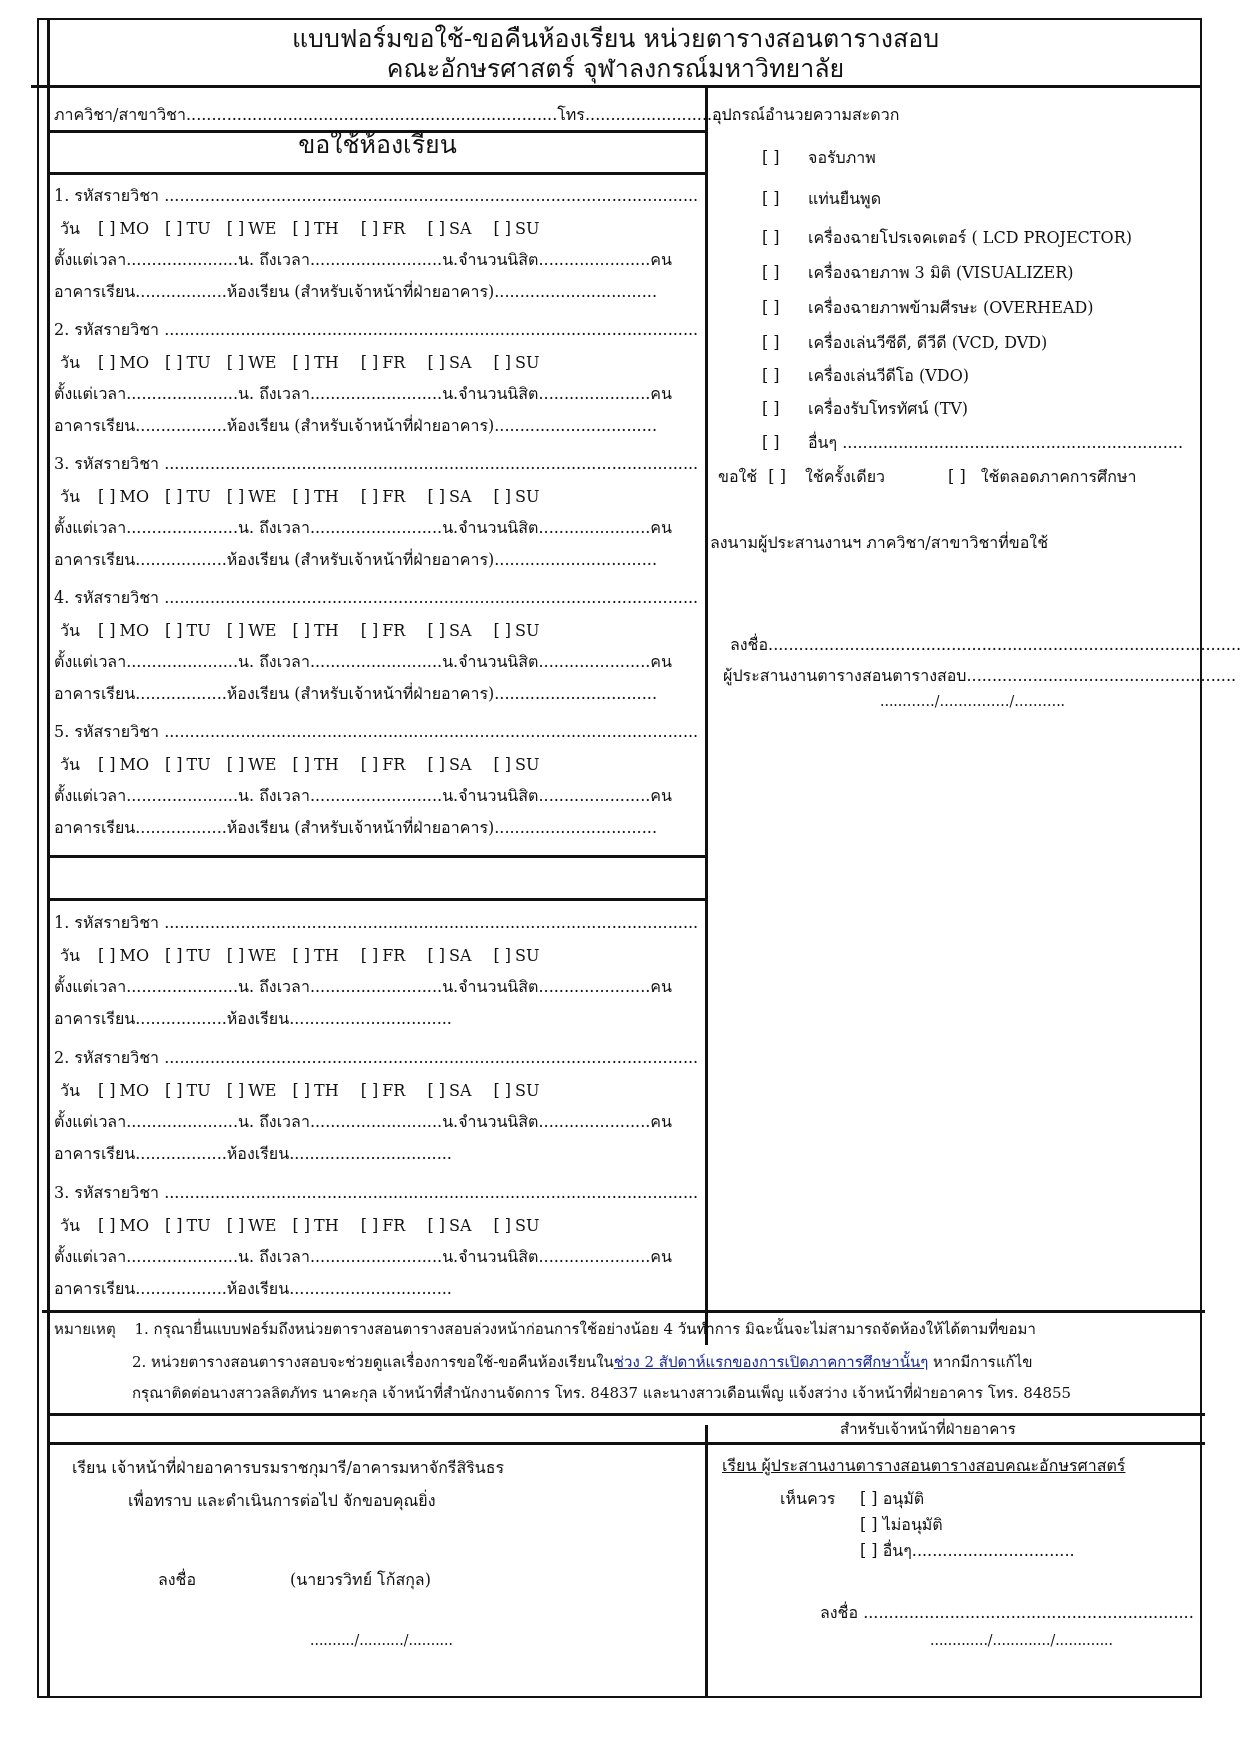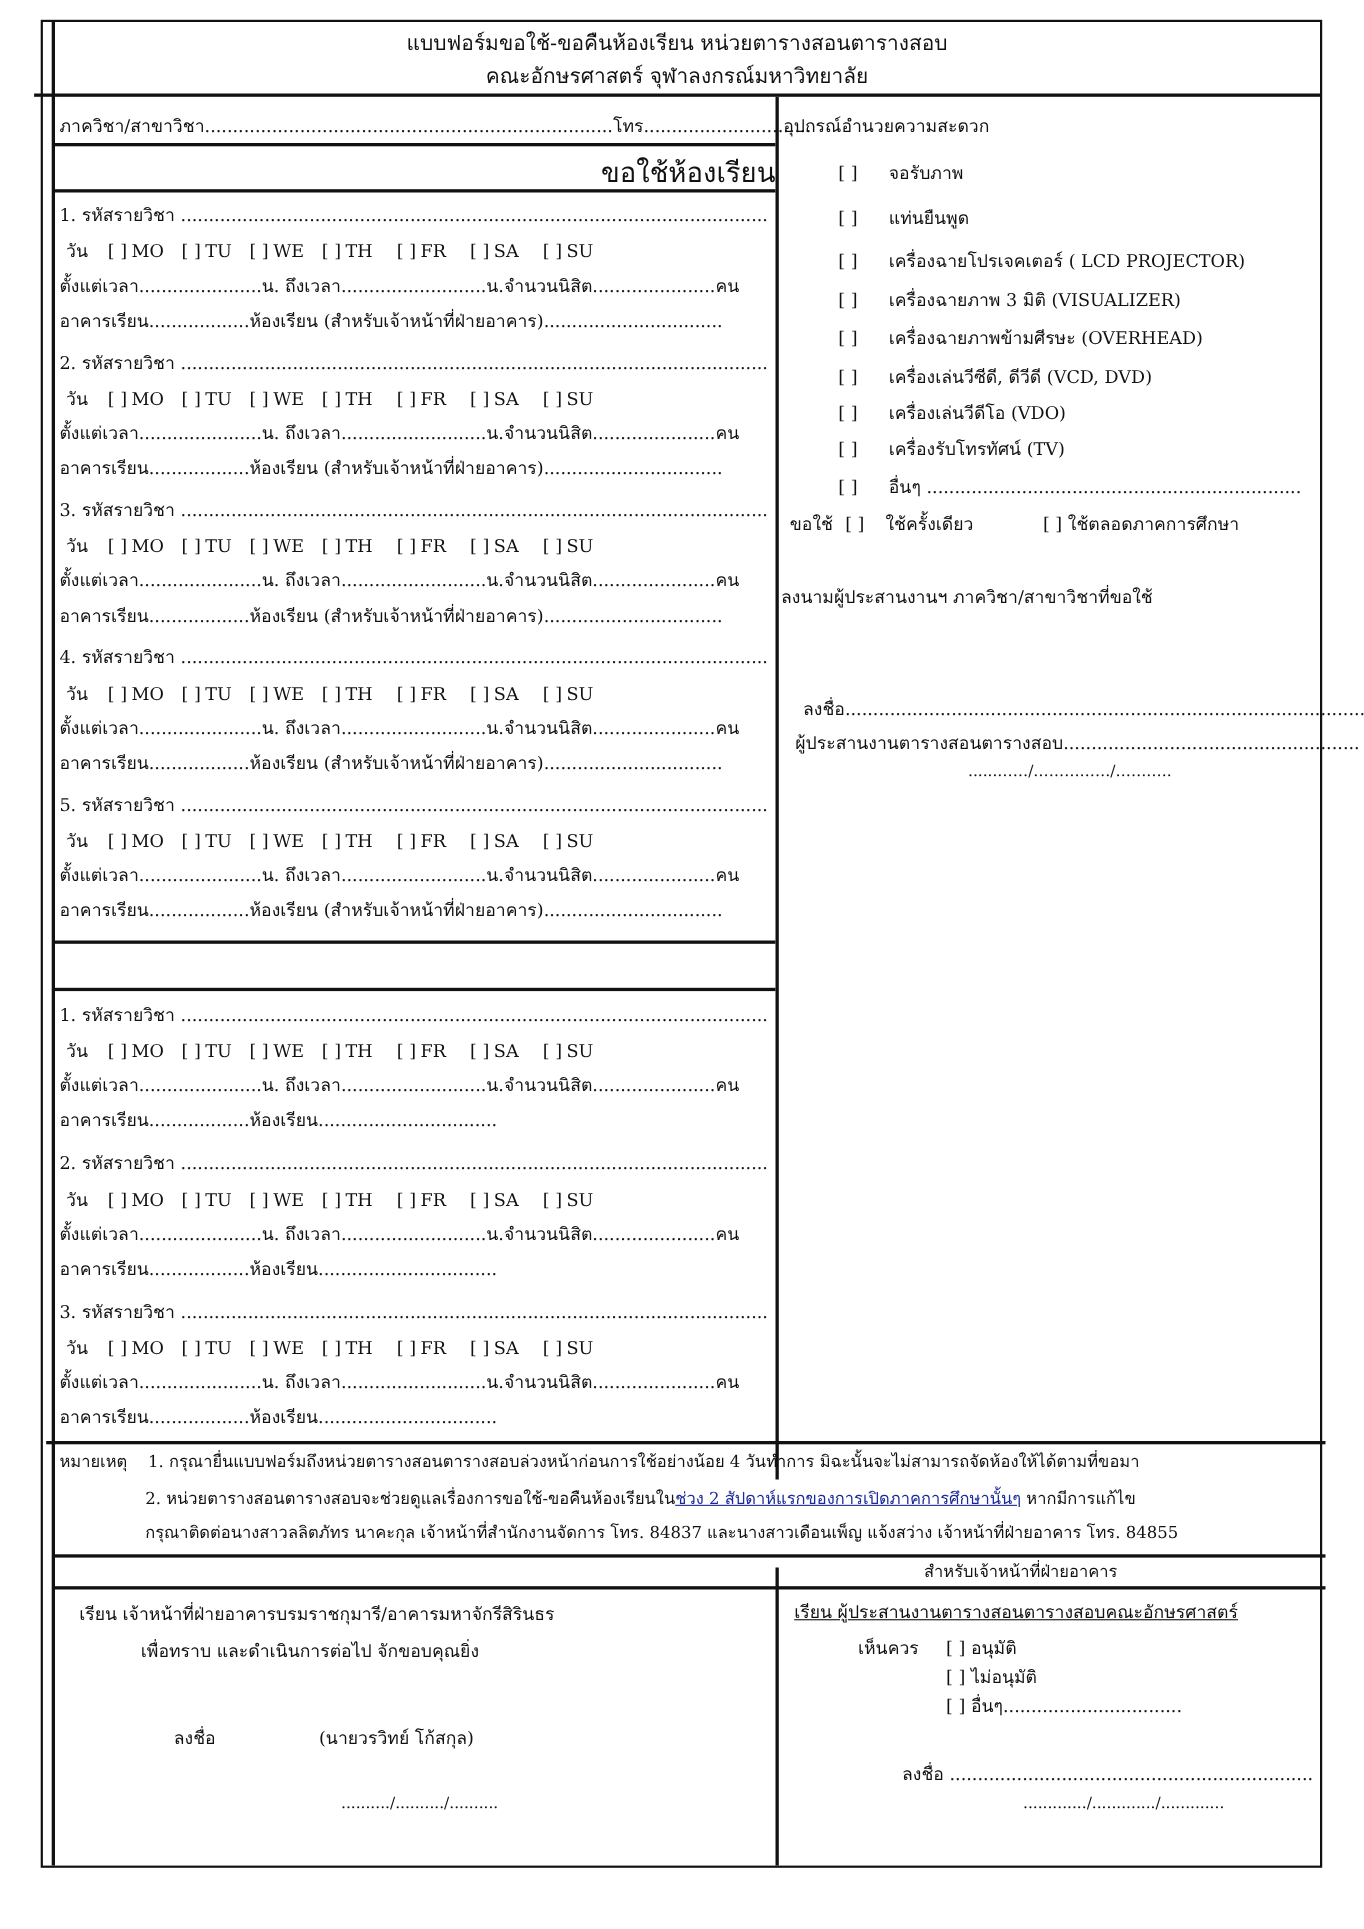--- a/index.html
+++ b/index.html
@@ -2,21 +2,21 @@
 <html><head>
 <meta charset="utf-8">
 <style>
   html, body { margin: 0; padding: 0; background: #ffffff; }
   body { width: 1240px; height: 1754px; position: relative; overflow: hidden;
          font-family: "DejaVu Serif", "Liberation Serif", serif; color: #111; }
   .page { position: absolute; left: 37px; top: 18px; width: 1165px; height: 1680px;
           border: 2px solid #111; box-sizing: border-box; }
   .inner { position: absolute; left: 8px; top: 0; right: 0; bottom: 0; border-left: 3px solid #111; }
   .title { position: absolute; left: -8px; right: 0; top: 0; height: 68px; border-bottom: 3px solid #111;
-           text-align: center; font-size: 19px; line-height: 30px; padding-top: 4px; box-sizing: border-box; }
+           text-align: center; font-size: 25px; line-height: 30px; padding-top: 4px; box-sizing: border-box; }
   .title div { white-space: nowrap; }
   .vdiv { position: absolute; left: 655px; top: 68px; height: 1257px; border-left: 3px solid #111; }
   .vdiv2 { position: absolute; left: 655px; top: 1405px; bottom: 0; border-left: 3px solid #111; }
   .hline { position: absolute; border-top: 3px solid #111; }
   .sechead { position: absolute; left: 0; width: 655px; text-align: center; font-size: 25px; }
   .row { position: absolute; left: 4px; font-size: 16px; white-space: nowrap; }
   .days { position: absolute; left: 10px; font-size: 16px; white-space: nowrap; }
   .days span.d { display: inline-block; margin-right: 14px; }
   .days .br { margin-right: 4px; }
   .right { position: absolute; font-size: 16px; white-space: nowrap; }
@@ -34,21 +34,21 @@
   </div>
 
   <div class="inner">
 
     <div class="vdiv"></div>
     <div class="vdiv2"></div>
 
     <div class="row" style="top:82px;">ภาควิชา/สาขาวิชา.........................................................................โทร..............................</div>
     <div class="hline" style="top:110px; left:0; width:655px;"></div>
 
-    <div class="sechead" style="top:116px;text-align:right;">ขอใช้ห้องเรียน</div>
+    <div class="sechead" style="top:104px;">ขอใช้ห้องเรียน</div>
     <div class="hline" style="top:152px; left:0; width:655px;"></div>
 
     <div id="borrow-entries">
         <div class="row" style="top:163px;">1. รหัสรายวิชา .........................................................................................................</div>
         <div class="days" style="top:196px;"><span class="d" style="margin-right:18px;">วัน</span><span class="d" style="margin-right:16px;"><span class="br">[   ]</span><span>MO</span></span><span class="d" style="margin-right:16px;"><span class="br">[   ]</span><span>TU</span></span><span class="d" style="margin-right:16px;"><span class="br">[   ]</span><span>WE</span></span><span class="d" style="margin-right:22px;"><span class="br">[   ]</span><span>TH</span></span><span class="d" style="margin-right:22px;"><span class="br">[   ]</span><span>FR</span></span><span class="d" style="margin-right:22px;"><span class="br">[   ]</span><span>SA</span></span><span class="d" style="margin-right:16px;"><span class="br">[   ]</span><span>SU</span></span></div>
         <div class="row" style="top:227px;">ตั้งแต่เวลา......................น.  ถึงเวลา..........................น.จำนวนนิสิต......................คน</div>
         <div class="row" style="top:259px;">อาคารเรียน..................ห้องเรียน (สำหรับเจ้าหน้าที่ฝ่ายอาคาร)................................</div>
         <div class="row" style="top:297px;">2. รหัสรายวิชา .........................................................................................................</div>
         <div class="days" style="top:330px;"><span class="d" style="margin-right:18px;">วัน</span><span class="d" style="margin-right:16px;"><span class="br">[   ]</span><span>MO</span></span><span class="d" style="margin-right:16px;"><span class="br">[   ]</span><span>TU</span></span><span class="d" style="margin-right:16px;"><span class="br">[   ]</span><span>WE</span></span><span class="d" style="margin-right:22px;"><span class="br">[   ]</span><span>TH</span></span><span class="d" style="margin-right:22px;"><span class="br">[   ]</span><span>FR</span></span><span class="d" style="margin-right:22px;"><span class="br">[   ]</span><span>SA</span></span><span class="d" style="margin-right:16px;"><span class="br">[   ]</span><span>SU</span></span></div>
         <div class="row" style="top:361px;">ตั้งแต่เวลา......................น.  ถึงเวลา..........................น.จำนวนนิสิต......................คน</div>
@@ -96,21 +96,21 @@
         <div class="right eq" style="left:712px; top:343px;"><span class="br">[  ]</span><span>เครื่องเล่นวีดีโอ (VDO)</span></div>
         <div class="right eq" style="left:712px; top:376px;"><span class="br">[  ]</span><span>เครื่องรับโทรทัศน์ (TV)</span></div>
         <div class="right eq" style="left:712px; top:410px;"><span class="br">[  ]</span><span>อื่นๆ ...................................................................</span></div>
       </div>
 
     <div class="right" style="left:668px; top:444px;">
       <span>ขอใช้</span>
       <span style="margin-left:6px;">[  ]</span>
       <span style="margin-left:14px;">ใช้ครั้งเดียว</span>
       <span style="margin-left:58px;">[  ]</span>
-      <span style="">ใช้ตลอดภาคการศึกษา</span>
+      <span style="margin-left:10px;">ใช้ตลอดภาคการศึกษา</span>
     </div>
 
     <div class="right" style="left:660px; top:510px;">ลงนามผู้ประสานงานฯ ภาควิชา/สาขาวิชาที่ขอใช้</div>
     <div class="right" style="left:673px; top:643px;">ผู้ประสานงานตารางสอนตารางสอบ.....................................................</div>
     <div class="right" style="left:680px; top:612px;">ลงชื่อ.............................................................................................</div>
     <div class="right" style="left:830px; top:673px; font-size:14px;">......……/……………/………..</div>
 
     <div class="hline" style="top:1290px; left:-8px; width:1163px;"></div>
     <div class="note" style="left:4px; top:1297px;">
       <span>หมายเหตุ</span>

